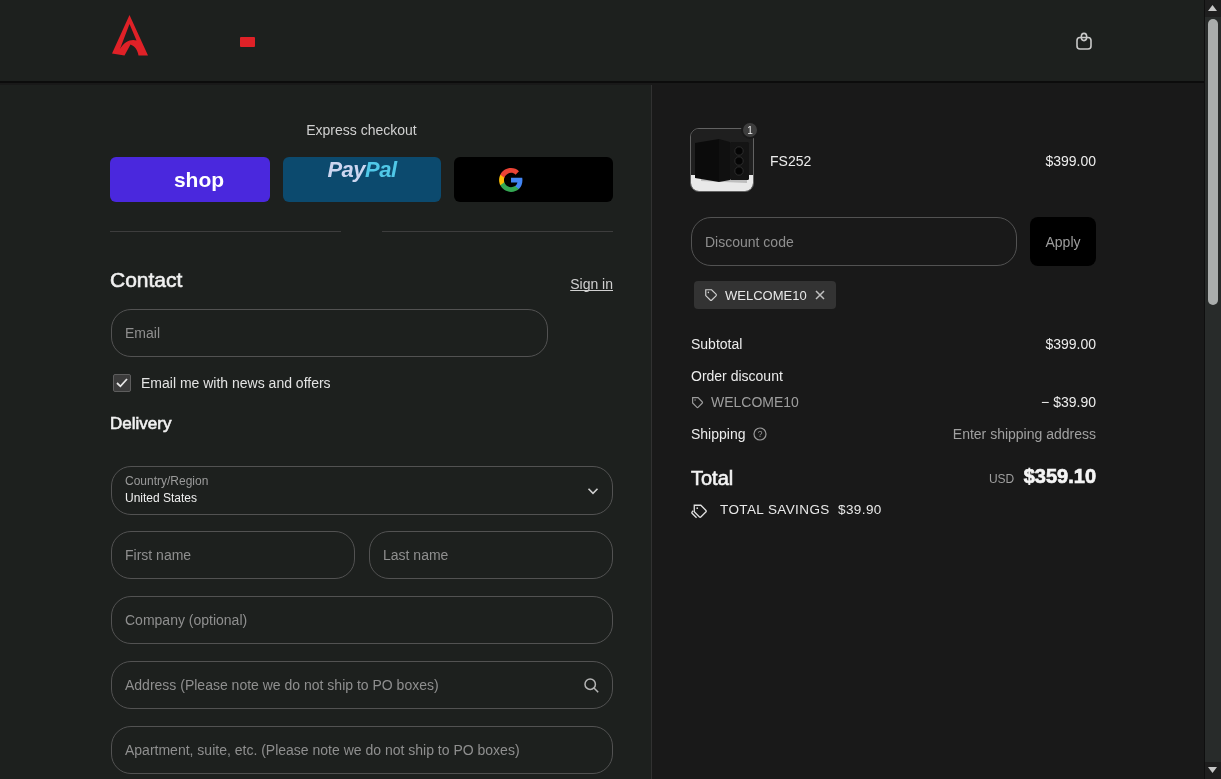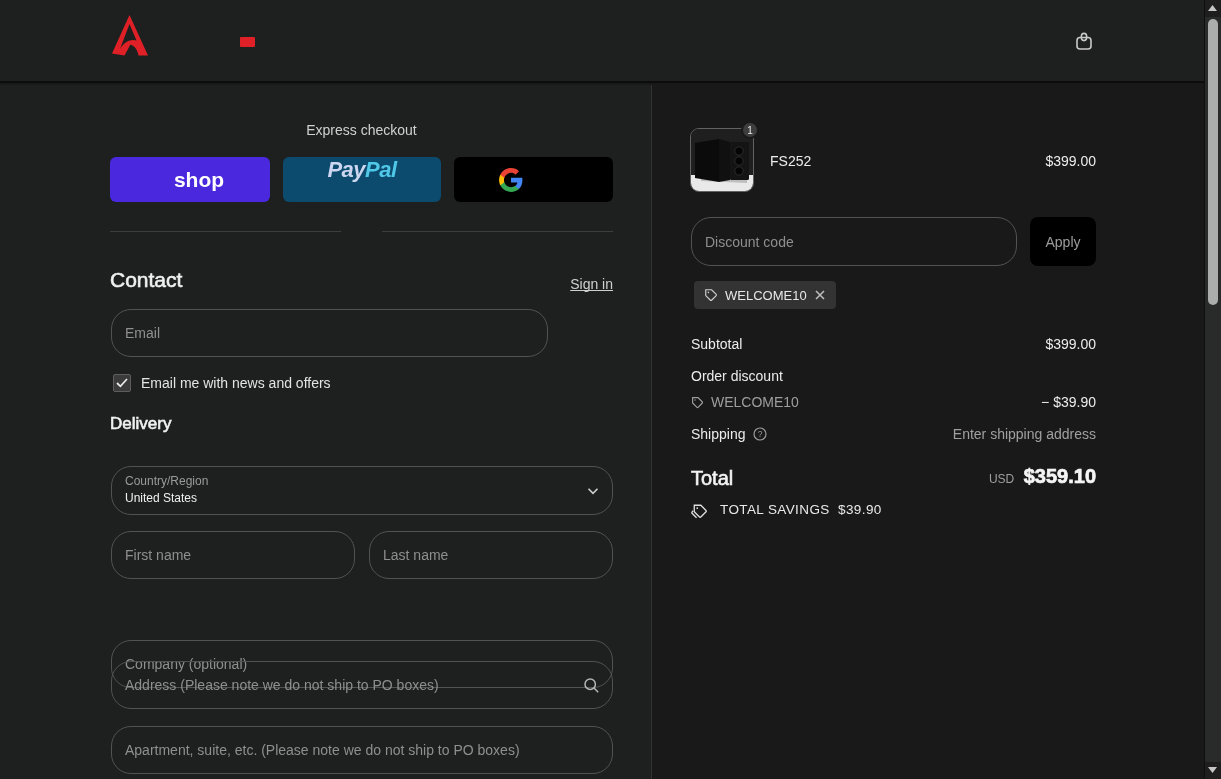--- a/index.html
+++ b/index.html
@@ -85,21 +85,21 @@
         <path d="M1.5 3.8 L6 8.4 L10.5 3.8"></path>
       </svg>
   </div>
 
   <div class="input" style="left:111px;top:531px;width:244px;height:48px;">
       <span class="ph">First name</span>
     </div>
   <div class="input" style="left:369px;top:531px;width:244px;height:48px;">
       <span class="ph">Last name</span>
     </div>
-  <div class="input" style="left:111px;top:596px;width:502px;height:48px;margin-top:44px;">
+  <div class="input" style="left:111px;top:596px;width:502px;height:48px;">
       <span class="ph">Company (optional)</span>
     </div>
   <div class="input" style="left:111px;top:661px;width:502px;height:48px;">
       <span class="ph">Address (Please note we do not ship to PO boxes)</span>
     <svg style="position:absolute;right:12px;top:15px;" width="17" height="17" viewBox="0 0 17 17" fill="none" stroke="#b5b5b5" stroke-width="1.5">
         <circle cx="7.2" cy="7.2" r="5.2"></circle>
         <path d="M11 11 L15.2 15.2"></path>
       </svg>
   </div>
   <div class="input" style="left:111px;top:726px;width:502px;height:48px;">

